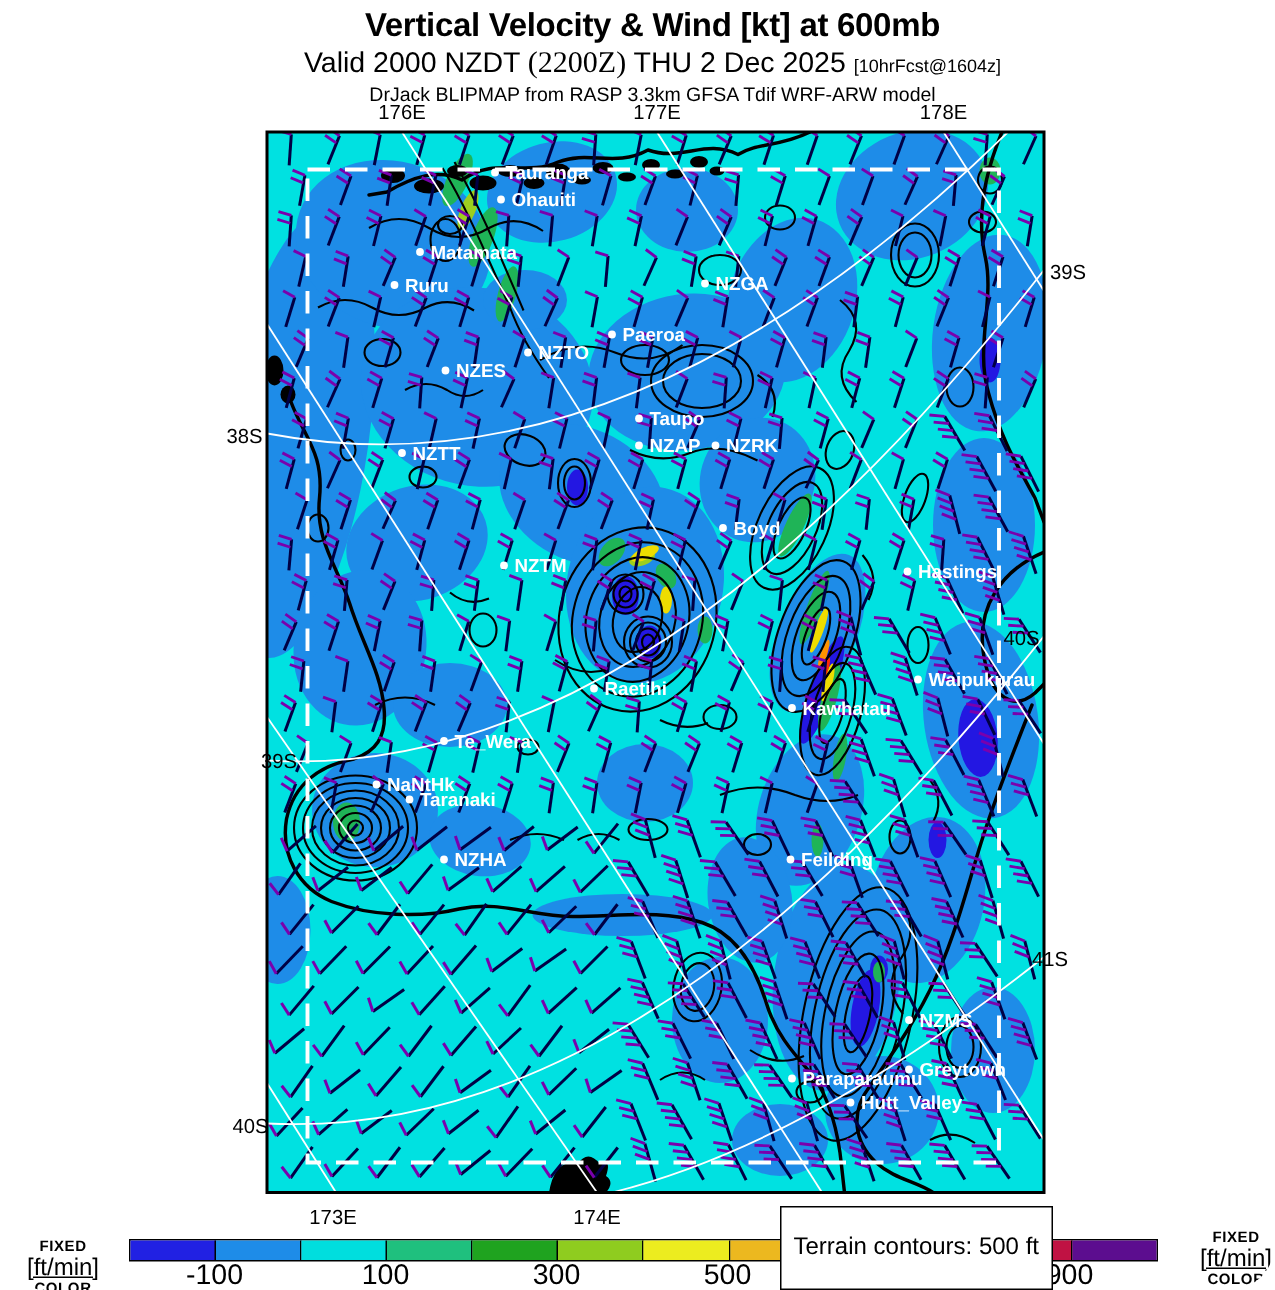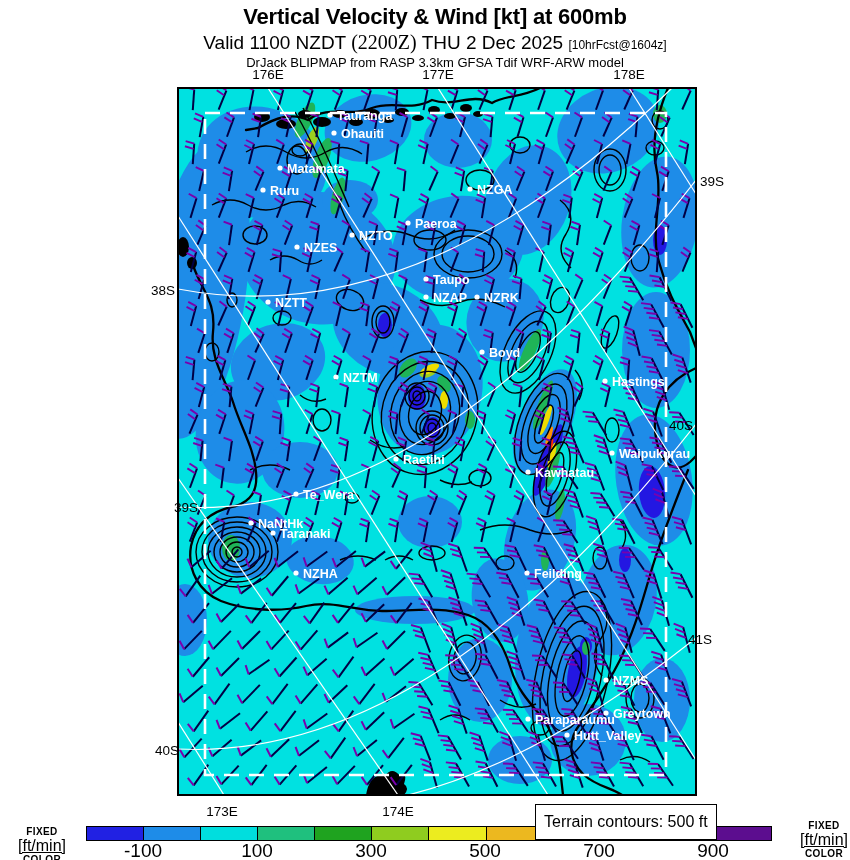--- a/index.html
+++ b/index.html
@@ -1,21 +1,21 @@
 <!DOCTYPE html>
 <html style="--sea: #00e1e1; --lift: #1e8ce8; --deep: #2317e2; --grn: #1fb457; --ygrn: #9ccf1f; --yel: #eedd00; --org: #ff9100; --red: #ff2a00;"><head>
 <meta charset="utf-8">
 <style>
   :root{
     --sea:#00e1e1; --lift:#1e8ce8; --deep:#2317e2; --grn:#1fb457; --ygrn:#9ccf1f;
     --yel:#eedd00; --org:#ff9100; --red:#ff2a00; --ink:#000000;
   }
   html,body{margin:0;padding:0;background:#fff;}
   #stage{position:relative;width:850px;height:860px;background:#fff;overflow:hidden;
-         font-family:"Liberation Sans","DejaVu Sans",sans-serif;color:#000;}
+         font-family:"Liberation Sans","DejaVu Sans",sans-serif;color:#000;border-radius:31px;}
   .t1{position:absolute;left:12px;top:4px;width:846px;text-align:center;
       font-size:22px;font-weight:700;letter-spacing:-.2px;}
   .t2{position:absolute;left:12px;top:31px;width:846px;text-align:center;font-size:19px;}
   .t2 .sm{font-size:20px;font-family:Liberation Serif, serif;} .t2 .xs{font-size:12px;}
   .t3{position:absolute;left:12px;top:55px;width:846px;text-align:center;font-size:13px;}
   svg{position:absolute;left:0;top:0;}
   .sea-rect{fill:var(--sea);}
   .lift{fill:var(--lift);} .deep{fill:var(--deep);} .grn{fill:var(--grn);}
   .ygrn{fill:var(--ygrn);} .yel{fill:var(--yel);} .org{fill:var(--org);} .red{fill:var(--red);}
   .coast{fill:none;stroke:var(--ink);stroke-width:2.3;stroke-linejoin:round;stroke-linecap:round;}
@@ -28,30 +28,30 @@
   .stname{font-family:"Liberation Sans",sans-serif;font-size:12.5px;font-weight:700;fill:#ffffff;}
   #cbar{position:absolute;left:86px;top:826px;width:684px;height:13px;display:flex;
         border:1.5px solid #000;box-sizing:content-box;}
   #cbar .seg{flex:1;border-right:1px solid #000;}
   #cbar .seg:last-child{border-right:none;}
   .cbnum{position:absolute;top:840px;transform:translateX(-50%);font-size:19px;}
   .unitblk{position:absolute;width:84px;text-align:center;line-height:1;}
   .unitblk .b{font-size:10px;font-weight:700;letter-spacing:.4px;}
   .unitblk .m{font-size:16px;margin:1px 0;text-decoration:underline;}
   #unitL{left:0px;top:827px;} #unitR{left:782px;top:821px;}
-  #tnote{position:absolute;left:535px;top:804px;border:1.5px solid #000;background:#fff;
-         padding:8px 8px;font-size:16px;white-space:nowrap;}
+  #tnote{position:absolute;left:520px;top:804px;border:1.5px solid #000;background:#fff;
+         padding:18px 8px;font-size:16px;white-space:nowrap;}
 </style>
 </head>
 <body>
 
 <div id="stage">
 
   <div class="t1">Vertical Velocity &amp; Wind [kt] at 600mb</div>
-  <div class="t2"><span>Valid 1100 NZDT </span><span class="sm">(2200Z)</span><span> THU 2 Dec 2025 </span><span class="xs">[10hrFcst@1604z]</span></div>
+  <div class="t2"><span>Valid 2000 NZDT </span><span class="sm">(2200Z)</span><span> THU 2 Dec 2025 </span><span class="xs">[10hrFcst@1604z]</span></div>
   <div class="t3">DrJack BLIPMAP from RASP 3.3km GFSA Tdif WRF-ARW model</div>
 
   <svg id="mapsvg" width="850" height="860" viewBox="0 0 850 860">
     <defs>
       <clipPath id="mclip">
           <rect x="178" y="88" width="518" height="707"></rect>
         </clipPath>
     </defs>
 
     <g clip-path="url(#mclip)">

